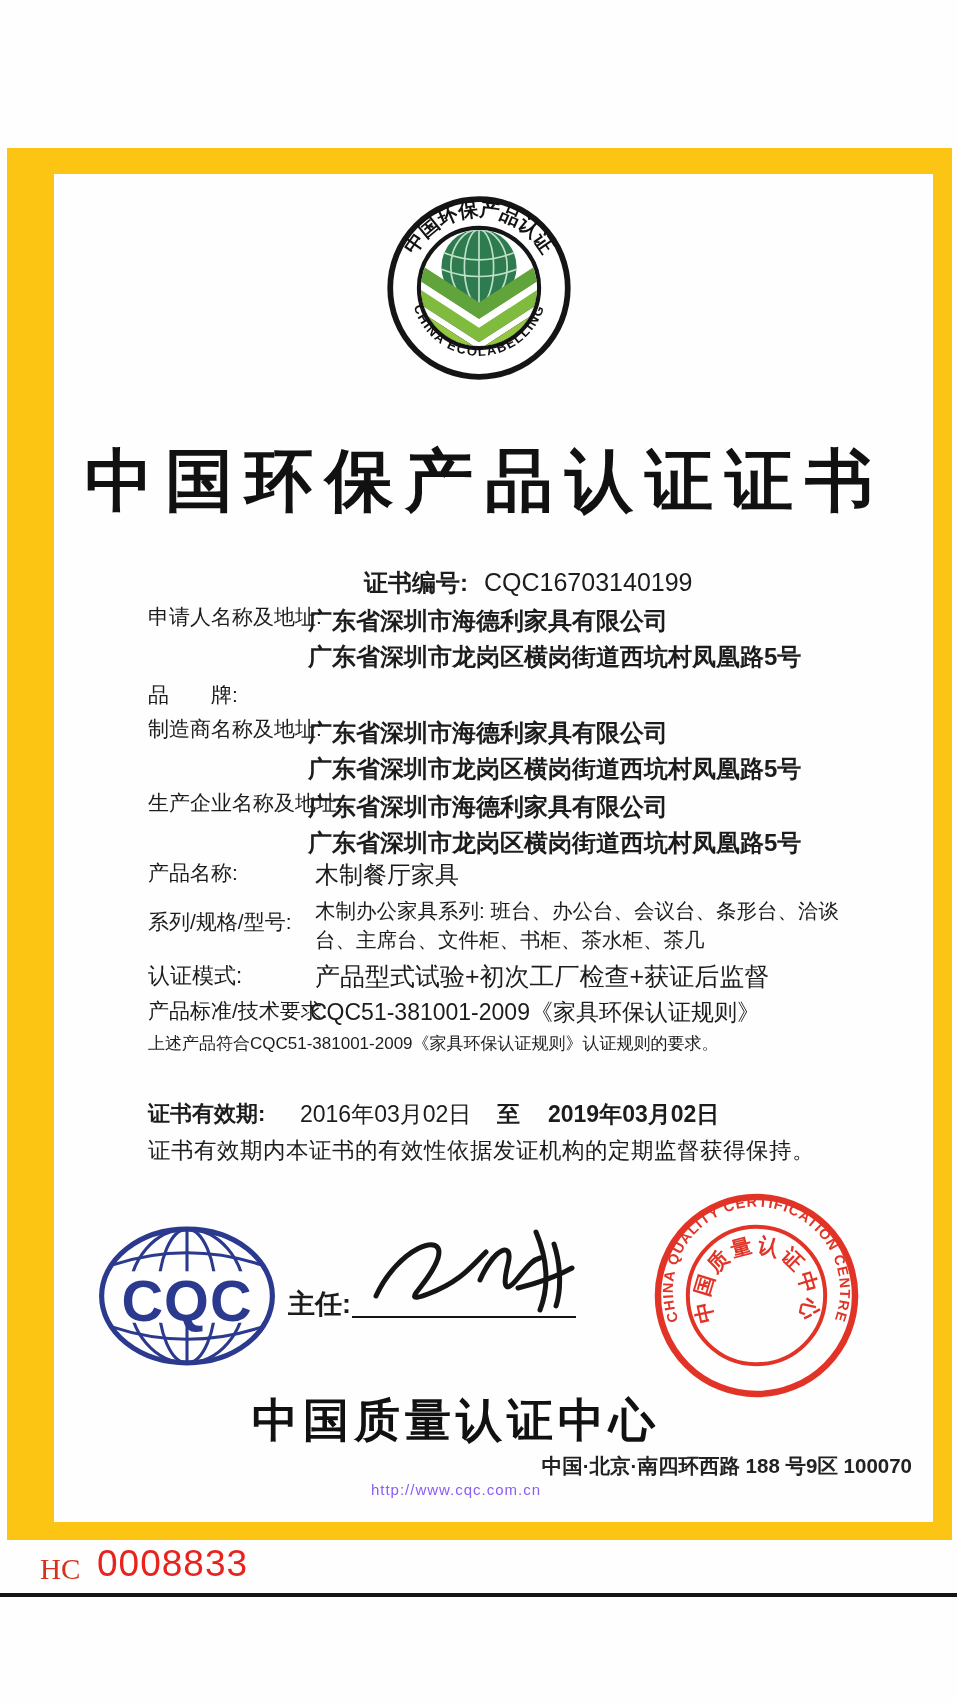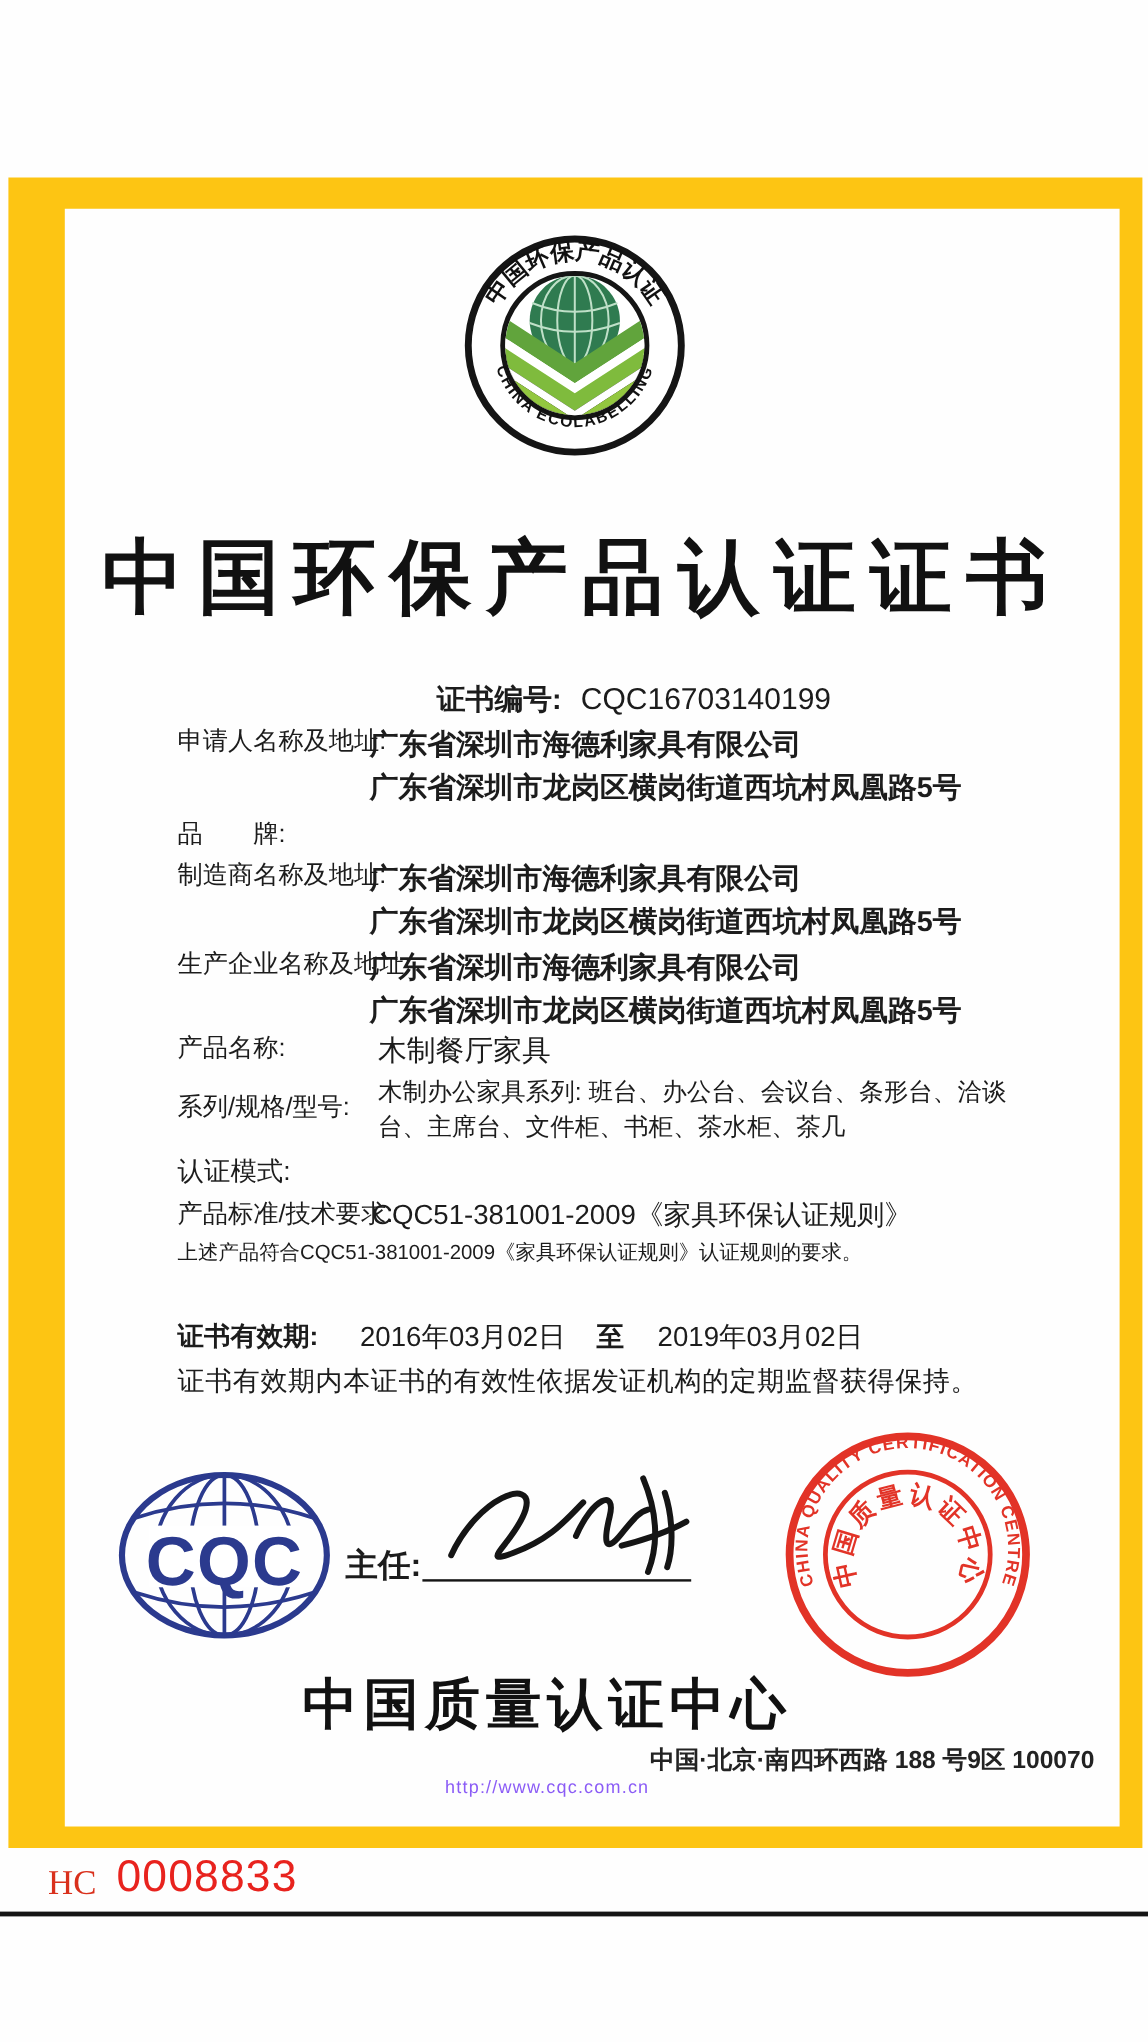--- a/index.html
+++ b/index.html
@@ -15,21 +15,21 @@
   .certno .val{margin-left:16px;font-size:25px;letter-spacing:0px;}
   .flabel{position:absolute;left:148px;font-size:21px;font-weight:400;white-space:nowrap;}
   .fvalue{position:absolute;left:308px;font-size:24px;white-space:nowrap;}
   .fvalue .ln{height:36px;line-height:36px;font-weight:bold;}
   .series-val{position:absolute;left:315px;top:896px;width:540px;font-size:20.5px;line-height:29px;}
   .statement{position:absolute;left:148px;top:1027px;width:714px;font-size:17px;line-height:34px;}
   .validity{position:absolute;left:0;top:1099px;width:827px;height:30px;}
   .validity .lbl{position:absolute;left:148px;font-size:22px;font-weight:700;}
   .validity .d1{position:absolute;left:300px;font-size:23px;}
   .validity .sep{position:absolute;left:497px;font-size:23px;font-weight:700;}
-  .validity .d2{position:absolute;left:548px;font-size:23px;}
+  .validity .d2{position:absolute;left:548px;font-size:23px;font-weight:bold;}
   .note{position:absolute;left:148px;top:1135px;font-size:22.5px;letter-spacing:0.5px;}
   .cqc-logo{position:absolute;left:96px;top:1224px;width:182px;height:144px;}
   .director{position:absolute;left:288px;top:1286px;font-size:27px;font-weight:700;}
   .sig-line{position:absolute;left:352px;top:1316px;width:224px;height:0;border-top:2px solid #151515;}
   .signature{position:absolute;left:368px;top:1218px;width:220px;height:102px;}
   .stamp{position:absolute;left:652px;top:1191px;width:209px;height:209px;}
   .org-name{position:absolute;left:0;top:1390px;width:912px;text-align:center;
             font-size:46px;font-weight:700;letter-spacing:5px;color:#111;}
   .org-addr{position:absolute;left:0;top:1452px;width:912px;text-align:right;
             font-size:20.5px;font-weight:600;color:#222;}
@@ -108,20 +108,21 @@
     <div class="ln">广东省深圳市龙岗区横岗街道西坑村凤凰路5号</div>
   </div>
 
   <div class="flabel" style="top:859px">产品名称:</div>
   <div class="fvalue" style="top:859px;left:315px">木制餐厅家具</div>
 
   <div class="flabel" style="top:908px">系列/规格/型号:</div>
   <div class="series-val">木制办公家具系列: 班台、办公台、会议台、条形台、洽谈台、主席台、文件柜、书柜、茶水柜、茶几</div>
 
   <div class="flabel" style="top:961px;font-size:22px">认证模式:</div>
+  <div class="fvalue" style="top:960px;left:315px;font-size:25px">产品型式试验+初次工厂检查+获证后监督</div>
 
   <div class="flabel" style="top:997px">产品标准/技术要求:</div>
   <div class="fvalue" style="top:997px;left:310px;font-size:23px">CQC51-381001-2009《家具环保认证规则》</div>
 
   <div class="statement">上述产品符合CQC51-381001-2009《家具环保认证规则》认证规则的要求。</div>
 
   <div class="validity">
     <span class="lbl">证书有效期:</span>
     <span class="d1">2016年03月02日</span>
     <span class="sep">至</span>

